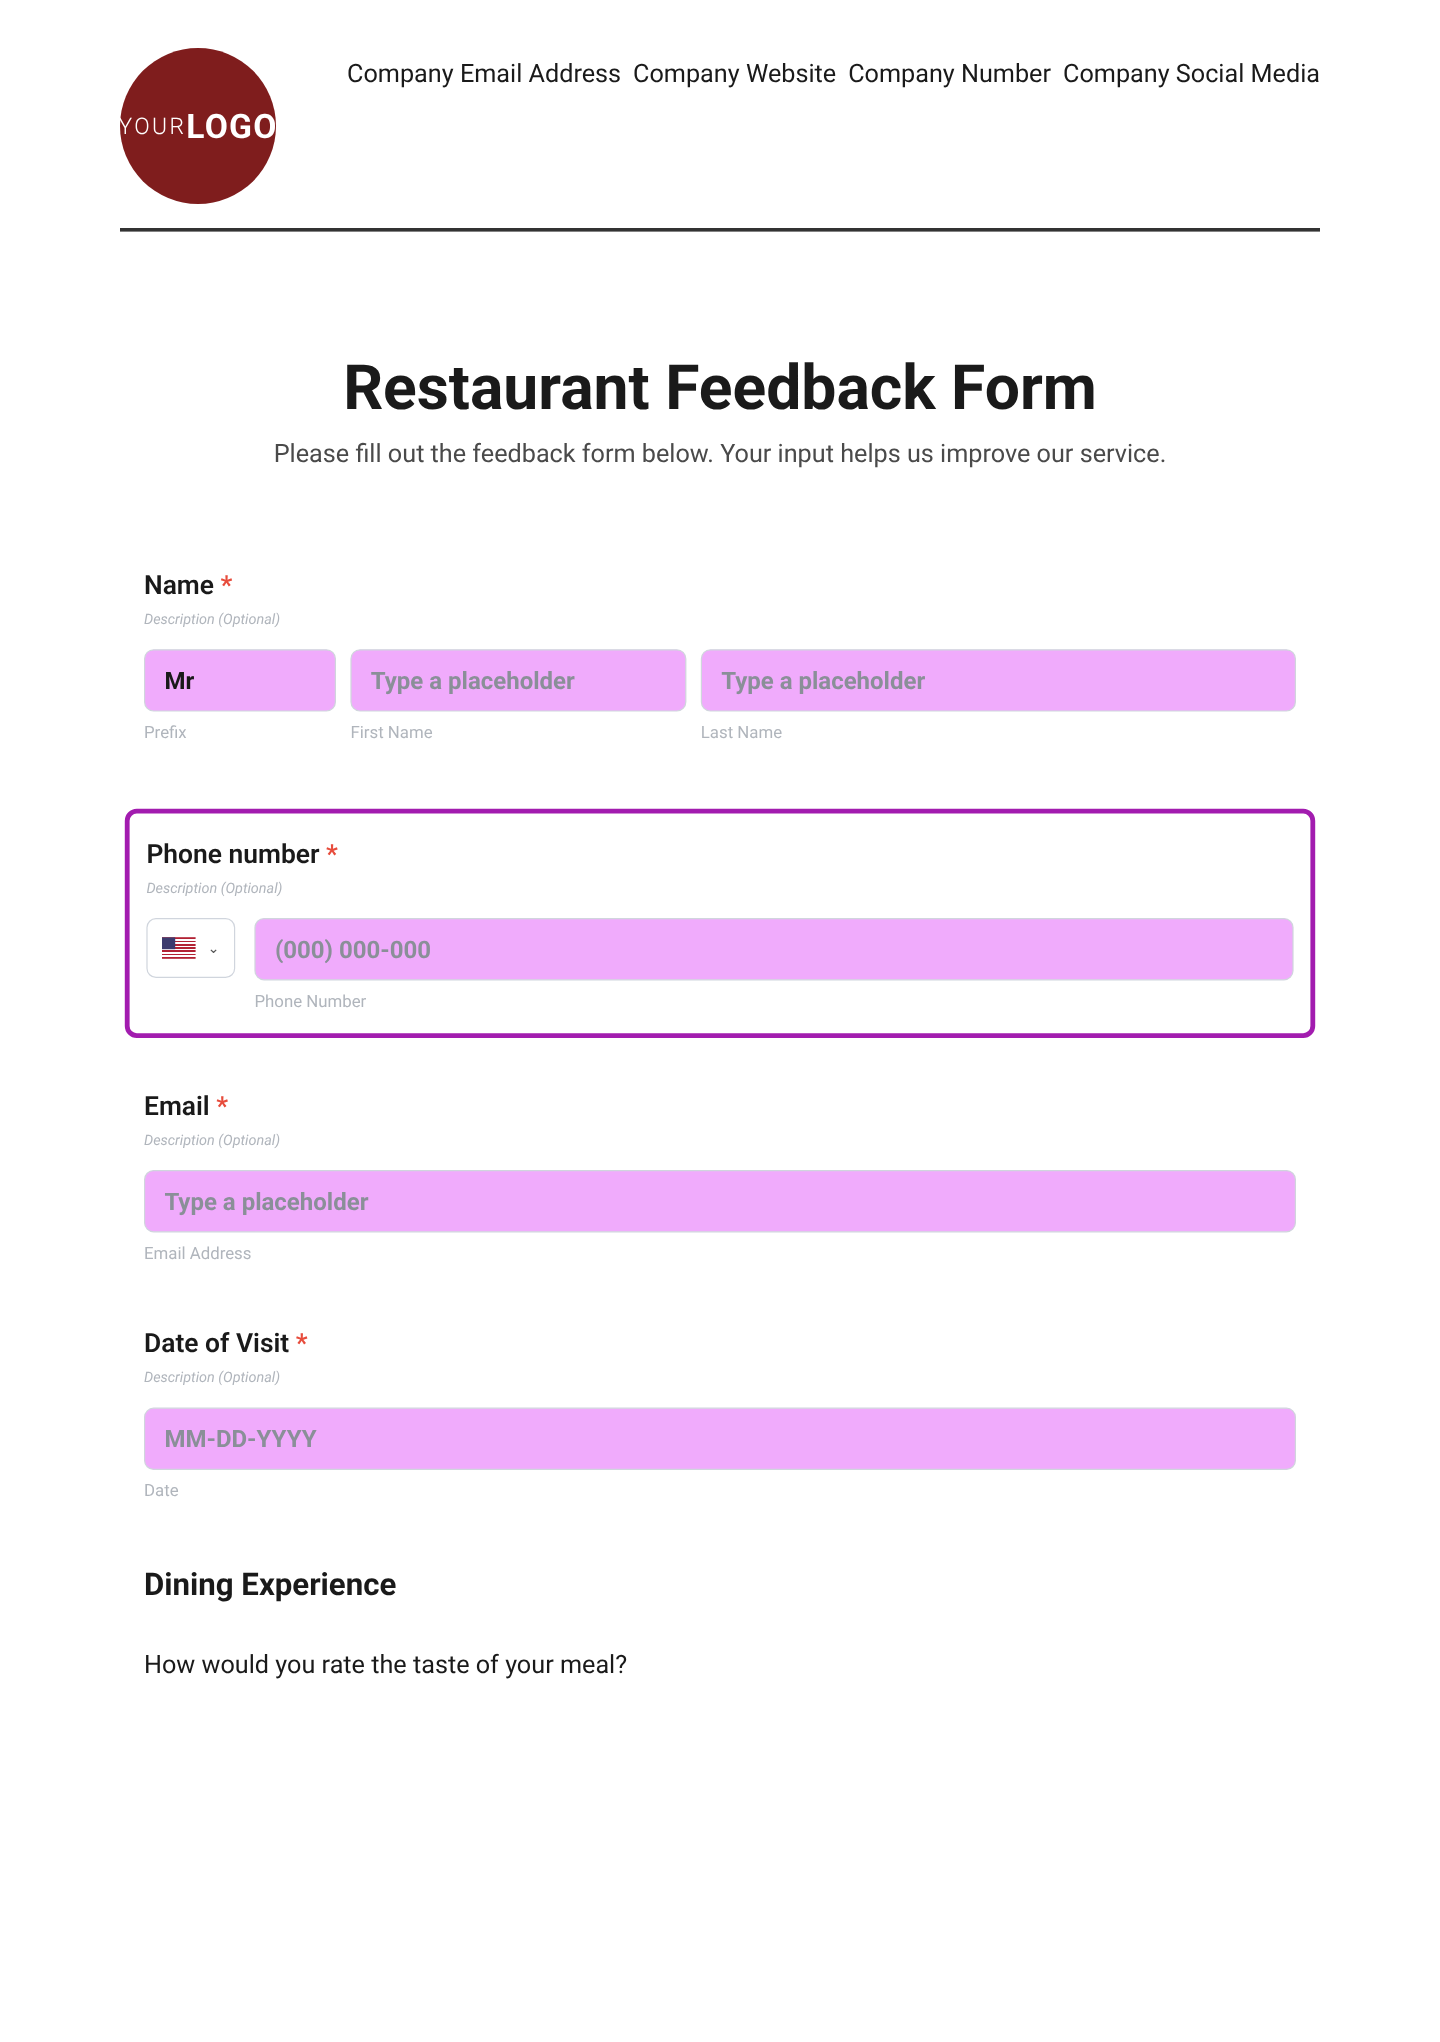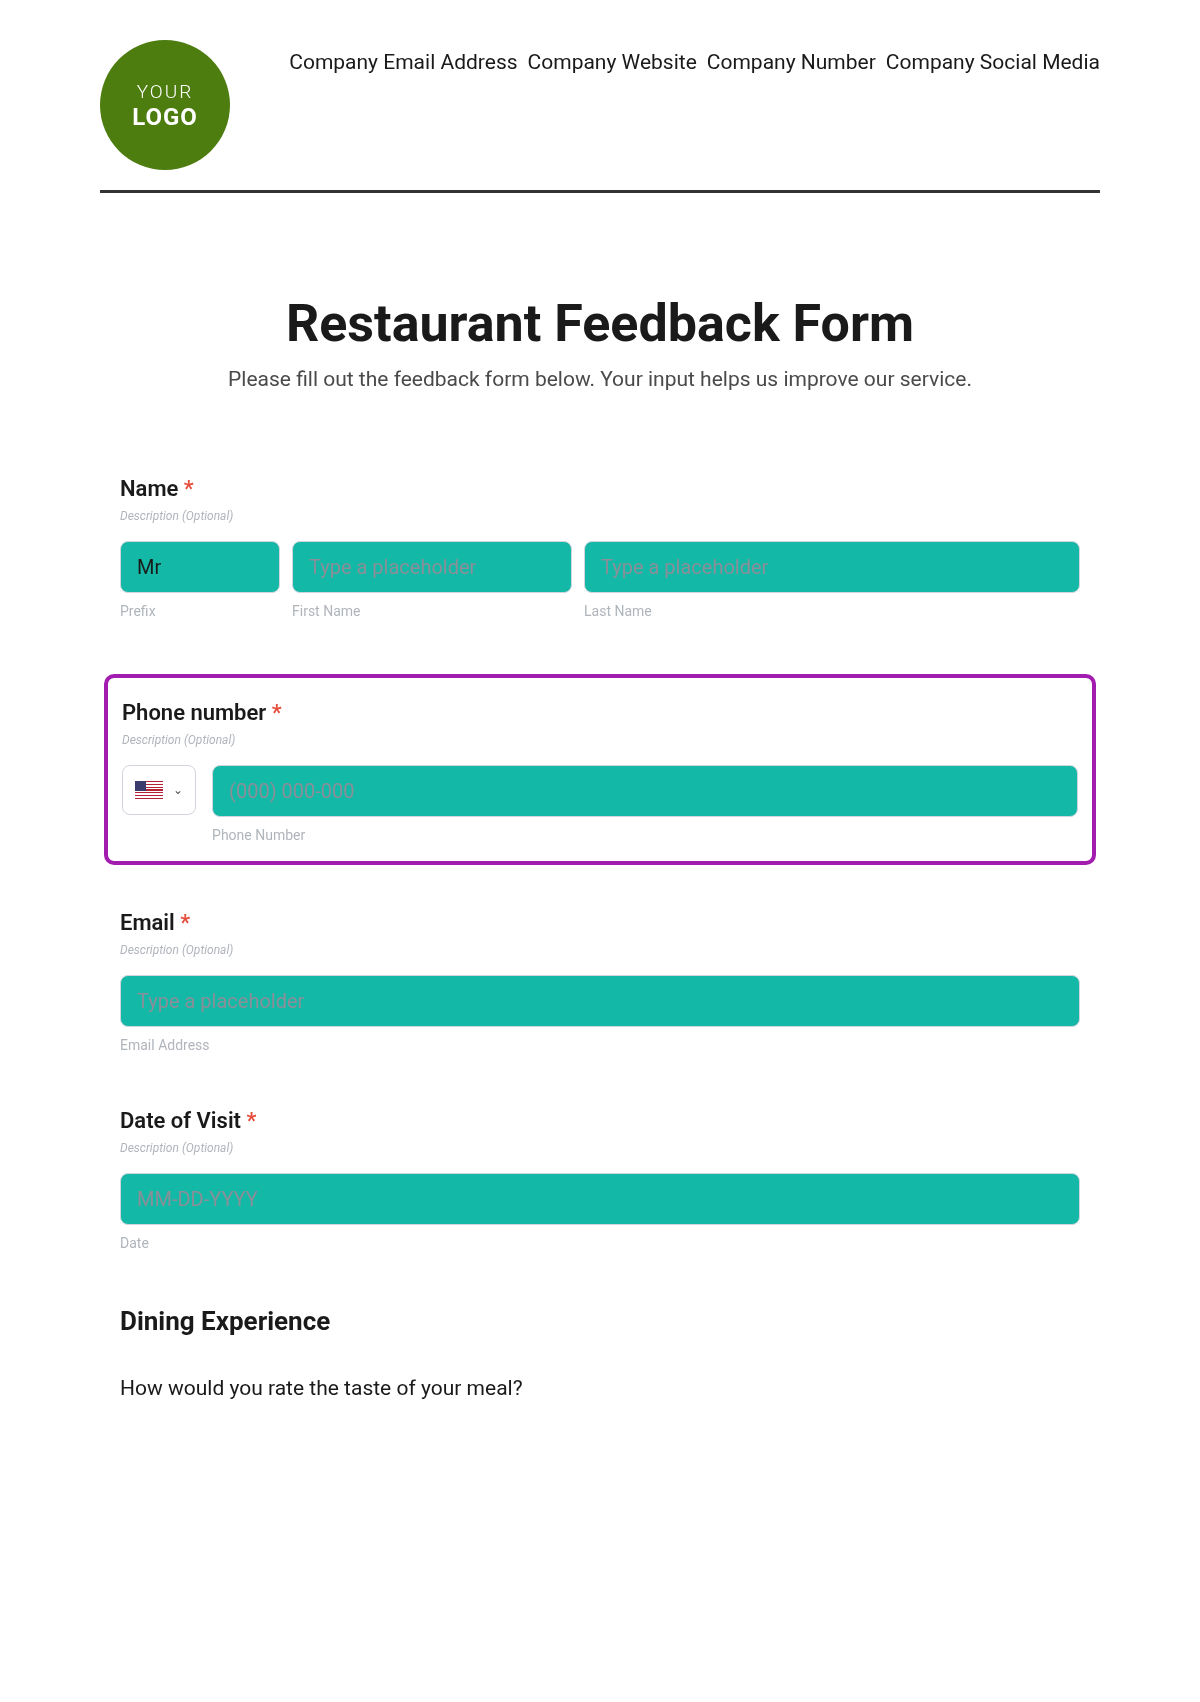--- a/index.html
+++ b/index.html
@@ -21,34 +21,33 @@
       justify-content: space-between;
       align-items: flex-start;
       padding-bottom: 20px;
       border-bottom: 3px solid #333;
       margin-bottom: 100px;
     }
     .logo {
       width: 130px;
       height: 130px;
       border-radius: 50%;
-      background: #4d7c0f;
-      display: flex;
-      flex-direction: column;
+      background: #7f1d1d;
+      display: flex;
       justify-content: center;
       align-items: center;
       color: #fff;
     }
     .logo-line1 {
       font-size: 19px;
       font-weight: 300;
       letter-spacing: 2px;
     }
     .logo-line2 {
-      font-size: 24px;
+      font-size: 28px;
       font-weight: 700;
       letter-spacing: 1px;
     }
     .company-info {
       display: flex;
       flex-direction: row;
       align-items: flex-end;
       gap: 10px;
       padding-top: 10px;
     }
@@ -113,24 +112,25 @@
     }
     .input-col.firstname {
       flex: 0 0 280px;
     }
     .text-input {
       border: 1px solid #d0d5dd;
       border-radius: 8px;
       padding: 13px 16px;
       font-size: 20px;
       color: #1a1a1a;
-      background: #14b8a6;
+      background: #f0abfc;
       outline: none;
       width: 100%;
       font-family: inherit;
+      font-weight: bold;
     }
     .text-input::placeholder {
       color: #8a8f98;
     }
     .sublabel {
       font-size: 14px;
       color: #b0b5bc;
       margin-top: 10px;
     }
     .phone-row {

